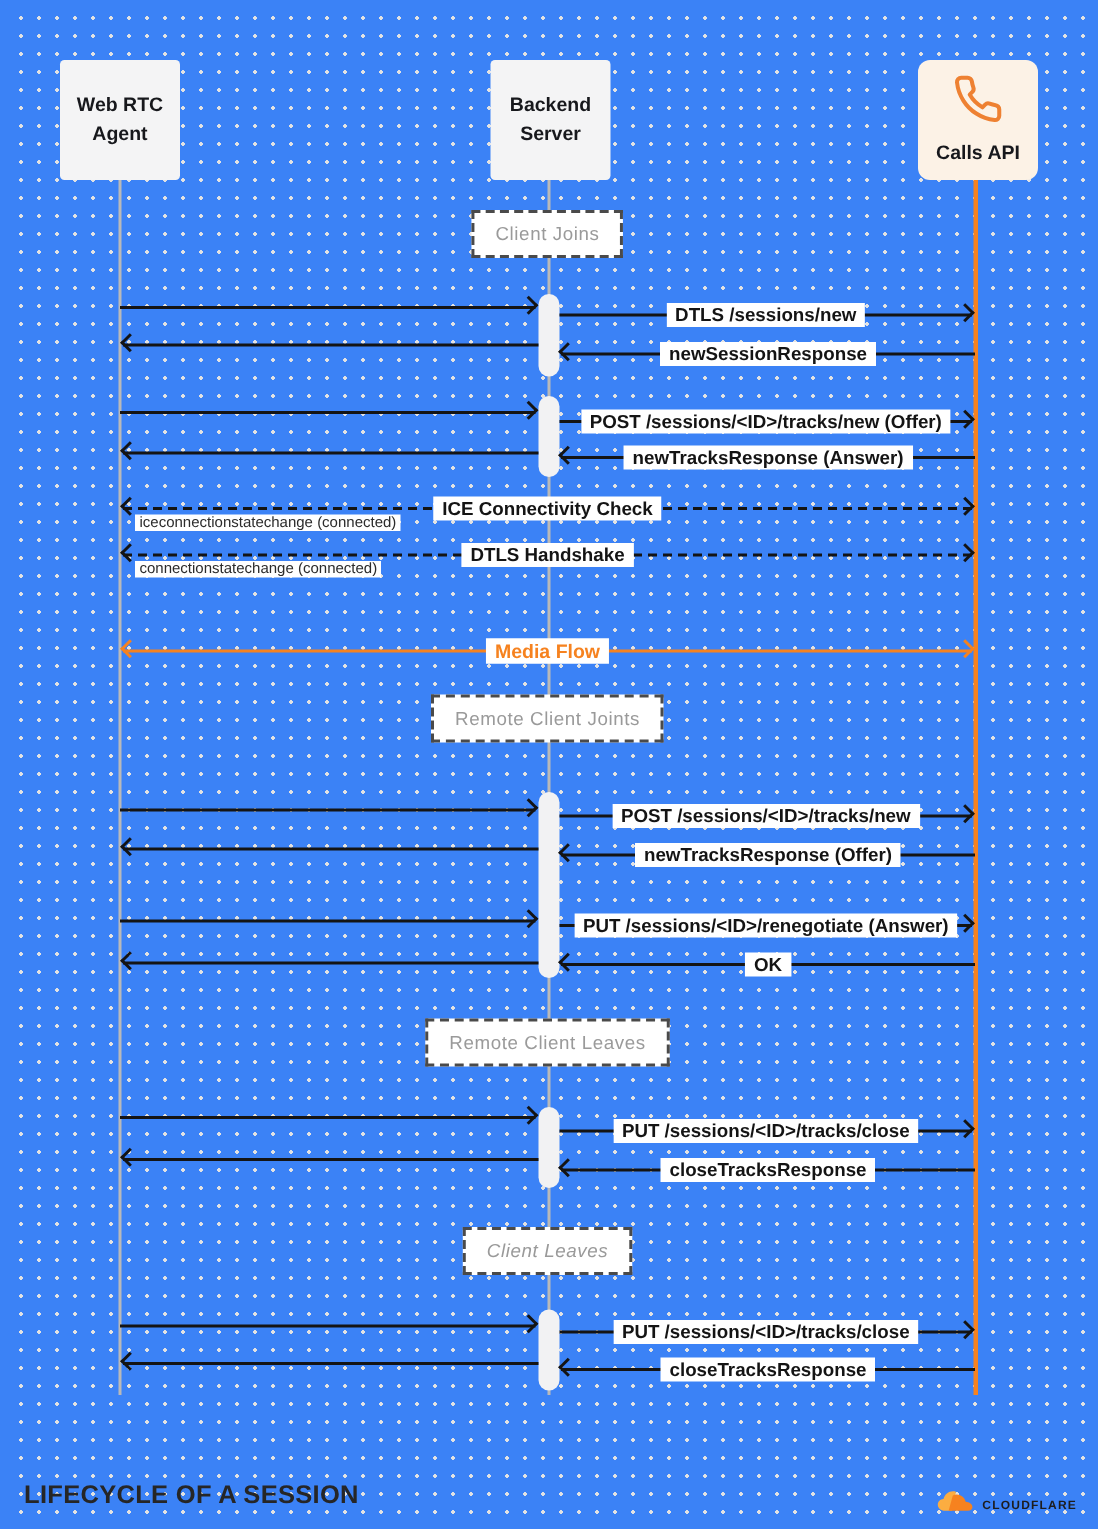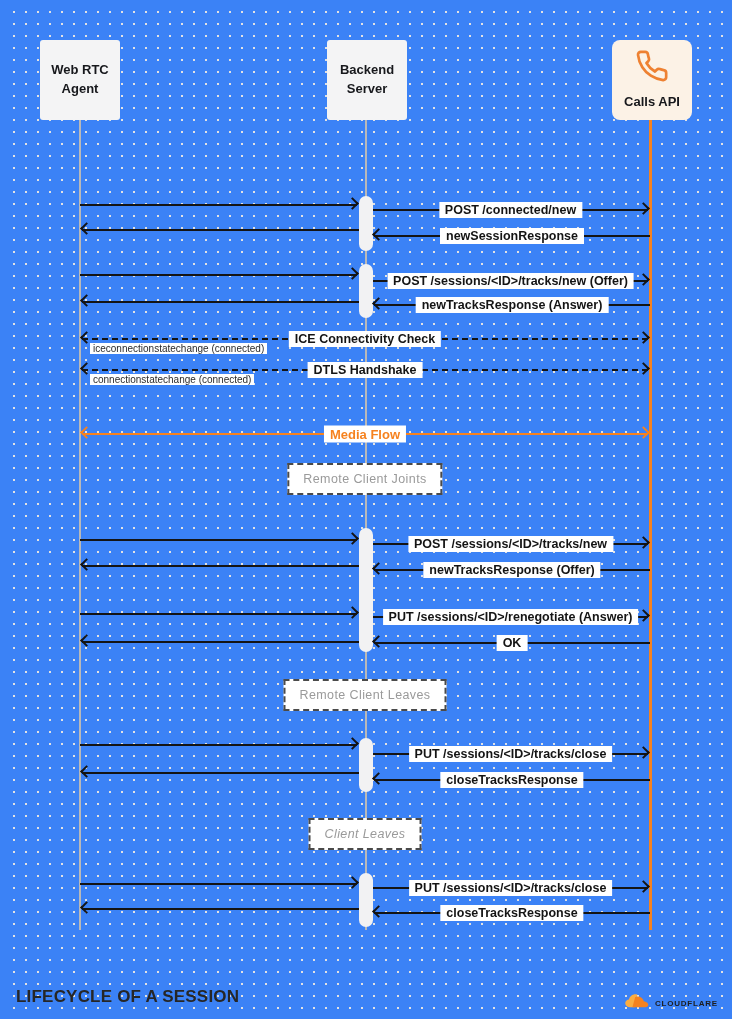--- a/index.html
+++ b/index.html
@@ -71,30 +71,31 @@
         <path d="M22 16.92v3a2 2 0 0 1-2.18 2 19.79 19.79 0 0 1-8.63-3.07 19.5 19.5 0 0 1-6-6 19.79 19.79 0 0 1-3.07-8.67A2 2 0 0 1 4.11 2h3a2 2 0 0 1 2 1.72 12.84 12.84 0 0 0 .7 2.81 2 2 0 0 1-.45 2.11L8.09 9.91a16 16 0 0 0 6 6l1.27-1.27a2 2 0 0 1 2.11-.45 12.84 12.84 0 0 0 2.81.7A2 2 0 0 1 22 16.92z"></path>
       </svg>
     </span>
     <span>Calls API</span>
   </div>
   <div class="actor" style="left:327px;">
     <span>Backend</span>
     <span>Server</span>
   </div>
 
+  <div class="phase" style="top:140px;">Client Joins</div>
   <div class="phase" style="top:463px;">Remote Client Joints</div>
   <div class="phase" style="top:679px;">Remote Client Leaves</div>
   <div class="phase" style="top:818px;font-style:italic;">Client Leaves</div>
 
   <div class="msg" style="left:80px; top:204px; width:277px;">
       <span class="chev r"></span>
     </div>
   <div class="msg" style="left:373px; top:209px; width:275px;">
       <span class="chev r"></span>
-      <span class="lbl">POST /connected/new</span>
+      <span class="lbl">DTLS /sessions/new</span>
     </div>
   <div class="msg" style="left:82px; top:229px; width:277px;">
       <span class="chev l"></span>
     </div>
   <div class="msg" style="left:374px; top:235px; width:276px;">
       <span class="chev l"></span>
       <span class="lbl">newSessionResponse</span>
     </div>
 
   <div class="msg" style="left:80px; top:274px; width:277px;">

